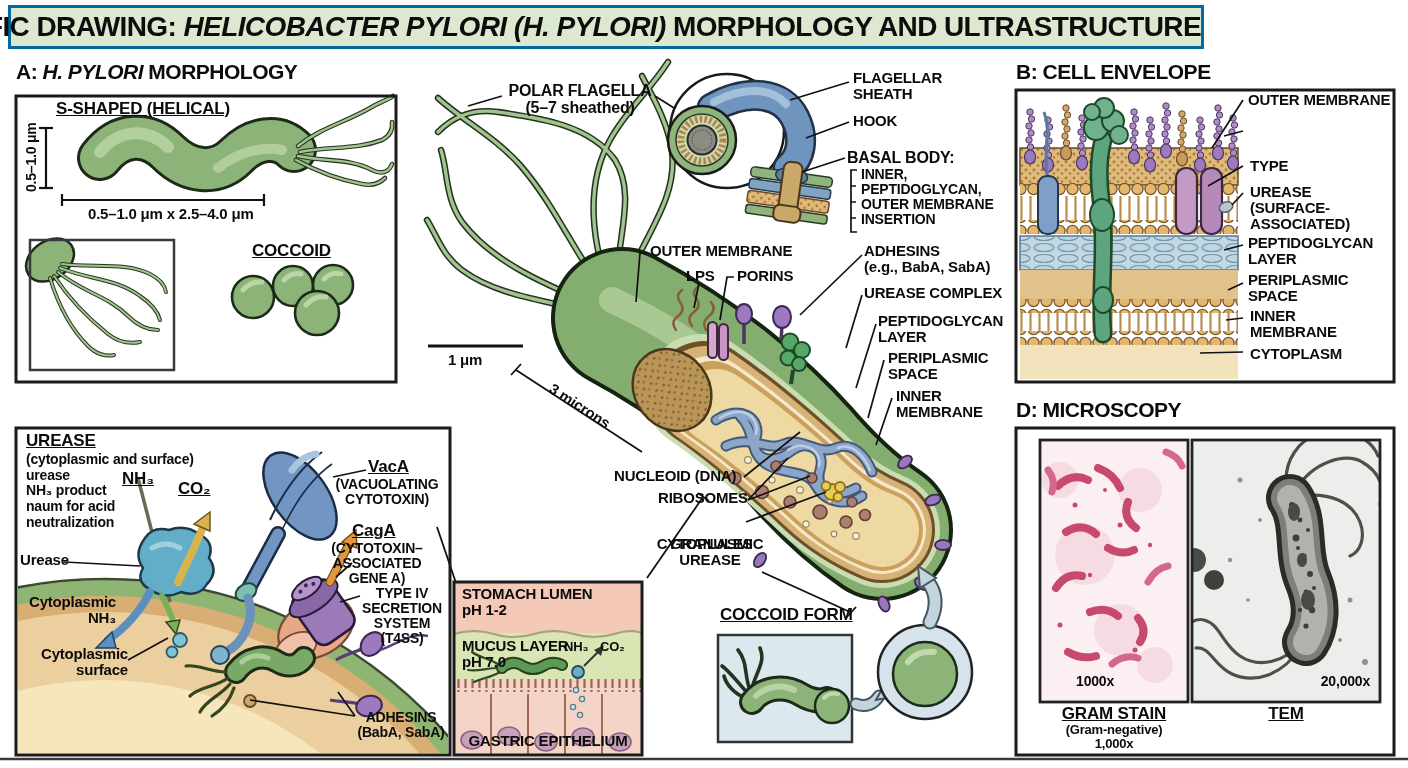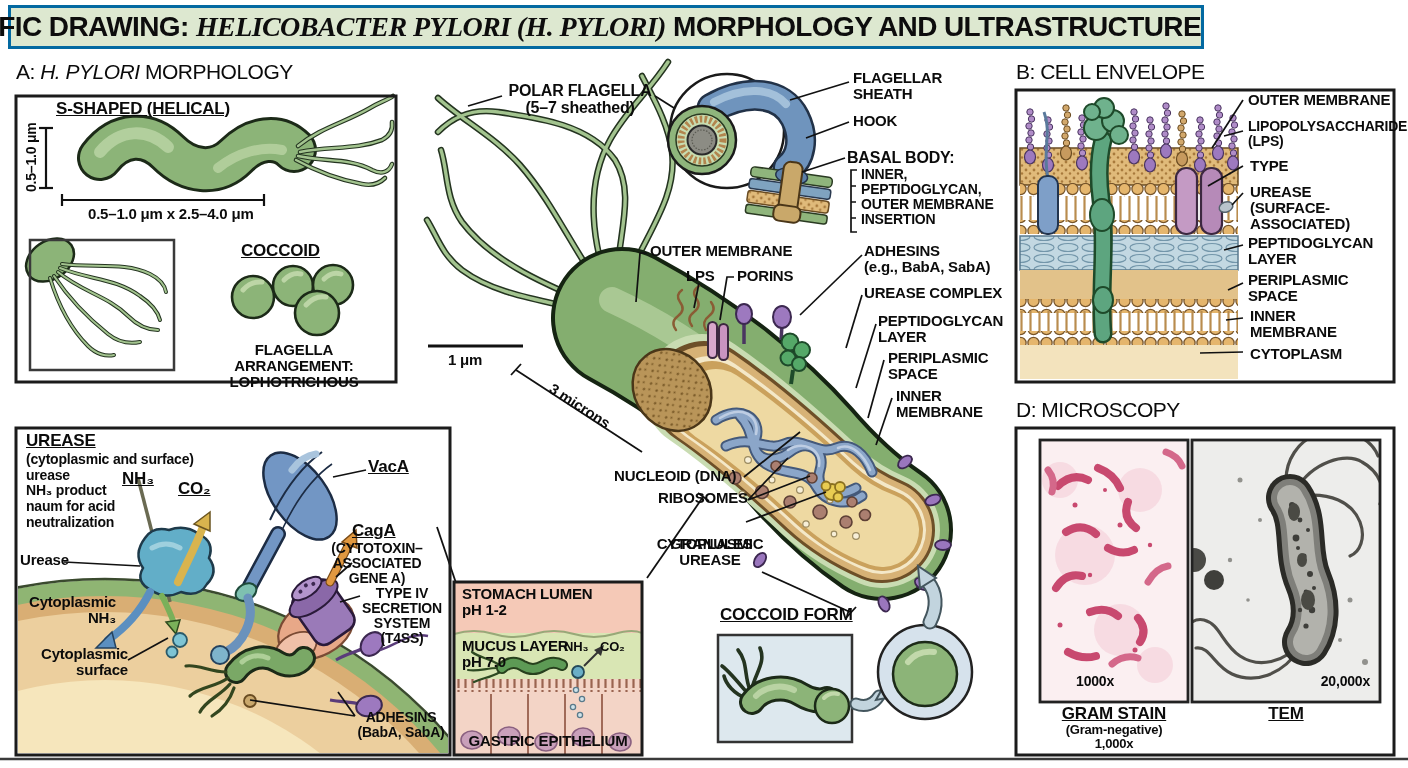--- a/index.html
+++ b/index.html
@@ -1,22 +1,22 @@
 <!DOCTYPE html>
 <html><head>
 <meta charset="utf-8">
 <style>
   html,body{margin:0;padding:0;background:#fff;}
   #stage{position:relative;width:1408px;height:768px;background:#fff;overflow:hidden;
          font-family:"Liberation Sans",sans-serif;}
   #titlebar{position:absolute;left:8px;top:5px;width:1196px;height:44px;background:#dde8d0;
     border:3px solid #0369a1;box-sizing:border-box;display:flex;align-items:center;justify-content:flex-end;
     font-weight:700;font-size:28px;letter-spacing:-0.6px;color:#0d0d0d;white-space:pre;}
-  #titlebar .it{font-style:italic;font-family:Liberation Serif, serif;}
-  .hd{position:absolute;font-weight:400;font-size:21px;letter-spacing:-0.5px;color:#0b0b0b;white-space:pre;}
+  #titlebar .it{font-style:italic;}
+  .hd{position:absolute;font-weight:700;font-size:21px;letter-spacing:-0.5px;color:#0b0b0b;white-space:pre;}
   .hd .it{font-style:italic;}
   .lbl{position:absolute;font-weight:700;font-size:15px;line-height:1.08;letter-spacing:-0.2px;
        color:#0b0b0b;white-space:pre-line;}
   .f17{font-size:17px;text-decoration:underline;} .f14{font-size:14px;} .f13{font-size:13px;}
   .ctr{text-align:center;} .rt{text-align:right;}
   svg{position:absolute;left:0;top:0;}
 </style>
 </head>
 <body>
 
@@ -590,23 +590,21 @@
   <line x1="0" y1="759" x2="1408" y2="759" stroke="#3a3a3a" stroke-width="2.5"></line>
 </g>
 </svg>
 
 <div id="titlebar"><span>SCIENTIFIC DRAWING: </span><span class="it">HELICOBACTER PYLORI (H. PYLORI)</span><span> MORPHOLOGY AND ULTRASTRUCTURE</span></div>
 
 <div class="hd" style="left:16px;top:60px"><span>A: </span><span class="it">H. PYLORI</span><span> MORPHOLOGY</span></div>
 <div class="lbl f17" style="left:56px;top:100px">S-SHAPED (HELICAL)</div>
 <div class="lbl f14" style="left:24px;top:192px;transform:rotate(-90deg);transform-origin:left top">0.5–1.0 μm</div>
 <div class="lbl" style="left:88px;top:206px">0.5–1.0 μm x 2.5–4.0 μm</div>
-<div class="lbl f17" style="left:241px;top:242px">COCCOID</div>
-<div class="lbl ctr" style="left:196px;top:342px;width:196px">FLAGELLA ARRANGEMENT:
-LOPHOTRICHOUS</div>
+<div class="lbl f17" style="left:252px;top:242px">COCCOID</div>
 
 <div class="lbl ctr" style="left:495px;top:82px;width:170px;font-size:16px">POLAR FLAGELLA
 (5–7 sheathed)</div>
 <div class="lbl" style="left:853px;top:70px">FLAGELLAR
 SHEATH</div>
 <div class="lbl" style="left:853px;top:113px">HOOK</div>
 <div class="lbl" style="left:847px;top:149px;font-size:16px">BASAL BODY:</div>
 <div class="lbl f14" style="left:861px;top:167px">INNER,
 PEPTIDOGLYCAN,
 OUTER MEMBRANE
@@ -627,22 +625,20 @@
 <div class="lbl" style="left:545px;top:398px;transform:rotate(33deg)">3 microns</div>
 <div class="lbl" style="left:614px;top:468px">NUCLEOID (DNA)</div>
 <div class="lbl" style="left:658px;top:490px">RIBOSOMES</div>
 <div class="lbl" style="left:670px;top:536px">GRANULES</div>
 <div class="lbl ctr" style="left:650px;top:536px;width:120px">CYTOPLASMIC
 UREASE</div>
 <div class="lbl f17" style="left:720px;top:606px">COCCOID FORM</div>
 
 <div class="hd" style="left:1016px;top:60px">B: CELL ENVELOPE</div>
 <div class="lbl" style="left:1248px;top:92px">OUTER MEMBRANE</div>
-<div class="lbl f14" style="left:1248px;top:119px">LIPOPOLYSACCHARIDE
-(LPS)</div>
 <div class="lbl" style="left:1250px;top:158px">TYPE</div>
 <div class="lbl" style="left:1250px;top:184px">UREASE
 (SURFACE-
 ASSOCIATED)</div>
 <div class="lbl" style="left:1248px;top:235px">PEPTIDOGLYCAN
 LAYER</div>
 <div class="lbl" style="left:1248px;top:272px">PERIPLASMIC
 SPACE</div>
 <div class="lbl" style="left:1250px;top:308px">INNER
 MEMBRANE</div>
@@ -655,20 +651,22 @@
 naum for acid
 neutralization</div>
 <div class="lbl f17" style="left:122px;top:470px">NH₃</div>
 <div class="lbl f17" style="left:178px;top:480px">CO₂</div>
 <div class="lbl" style="left:20px;top:552px">Urease</div>
 <div class="lbl rt" style="left:28px;top:594px;width:88px">Cytoplasmic
 NH₃</div>
 <div class="lbl rt" style="left:40px;top:646px;width:88px">Cytoplasmic
 surface</div>
 <div class="lbl f17" style="left:368px;top:458px">VacA</div>
+<div class="lbl ctr f14" style="left:312px;top:477px;width:150px">(VACUOLATING
+CYTOTOXIN)</div>
 <div class="lbl f17" style="left:352px;top:522px">CagA</div>
 <div class="lbl ctr f14" style="left:288px;top:541px;width:178px">(CYTOTOXIN–ASSOCIATED
 GENE A)</div>
 <div class="lbl ctr f14" style="left:356px;top:586px;width:92px">TYPE IV
 SECRETION
 SYSTEM
 (T4SS)</div>
 <div class="lbl ctr f14" style="left:352px;top:710px;width:98px">ADHESINS
 (BabA, SabA)</div>
 

